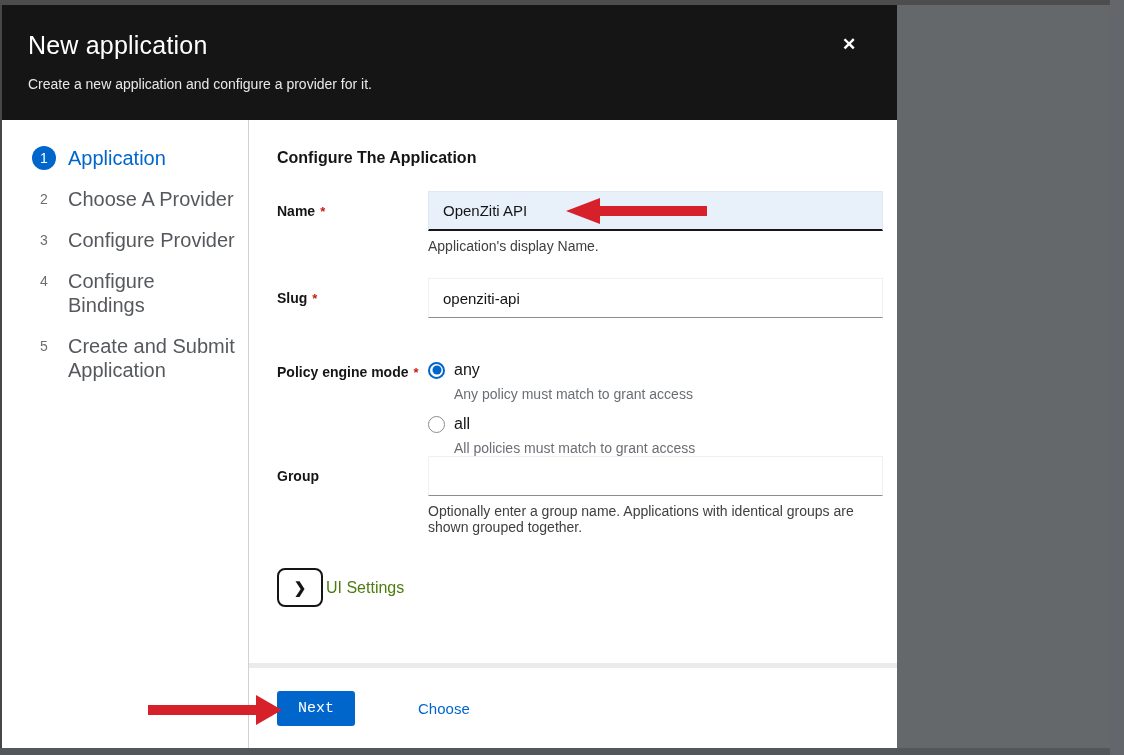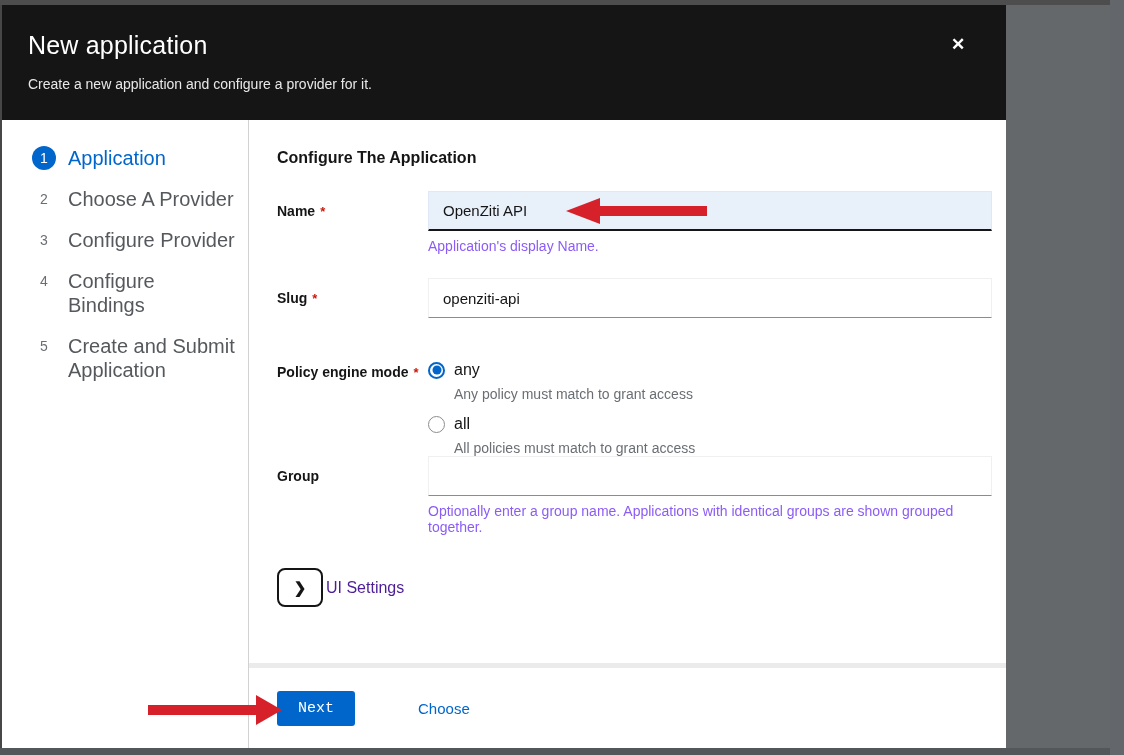--- a/index.html
+++ b/index.html
@@ -11,21 +11,21 @@
     overflow: hidden;
   }
   
   .frame-top    { position: absolute; left: 0; top: 0; width: 1124px; height: 5px; background: #4d4d4d; }
   .frame-left   { position: absolute; left: 0; top: 5px; width: 2px; height: 743px; background: #474747; }
   .frame-right  { position: absolute; left: 1110px; top: 0; width: 14px; height: 755px; background: #63666a; }
   .frame-bottom { position: absolute; left: 0; top: 748px; width: 1110px; height: 7px; background: #54575a; }
 
   
   .modal {
-    position: absolute; left: 2px; top: 5px; width: 1004px; height: 743px;
+    position: absolute; left: 2px; top: 5px; width: 895px; height: 743px;
     background: #ffffff; display: flex; flex-direction: column;
   }
   .modal-header {
     height: 115px; background: #151515; color: #fff;
     padding: 24px 26px 0 26px; position: relative; flex: 0 0 auto;
   }
   .modal-title { font-size: 25px; font-weight: 500; letter-spacing: .2px; margin-top: 2px; }
   .modal-subtitle { font-size: 14px; color: #e8e8e8; margin-top: 16px; }
   .close-btn {
     position: absolute; top: 28px; right: 36px; width: 24px; height: 24px;
@@ -63,21 +63,21 @@
   .req { color: #c9190b; margin-left: 5px; font-size: 13px; }
   .text-input {
     width: 100%; height: 40px; font-size: 15px; color: #151515; padding: 0 14px;
     font-family: "Liberation Sans", sans-serif;
     background: #ffffff; border: 1px solid #f0f0f0; border-bottom: 1px solid #8a8d90;
     border-radius: 0; outline: none;
   }
   .text-input.highlighted {
     background: #e8f0fa; border: 1px solid #dfe8f3; border-bottom: 2px solid #151515;
   }
-  .helper { font-size: 14px; color: #8b5cf6; margin-top: 7px; }
+  .helper { font-size: 14px; color: #404040; margin-top: 7px; }
 
   
   .radio-group { padding-top: 9px; }
   .radio-option + .radio-option { margin-top: 13px; }
   .radio-line { display: flex; align-items: center; cursor: pointer; }
   .radio-dot {
     width: 17px; height: 17px; border-radius: 50%; flex: 0 0 auto;
     border: 1px solid #8a8d90; background: #fff; position: relative;
   }
   .radio-dot.checked { border: 2px solid #0066cc; }
@@ -88,21 +88,21 @@
   .radio-label { font-size: 16px; color: #151515; margin-left: 9px; }
   .radio-helper { font-size: 14px; color: #6a6e73; margin-left: 26px; margin-top: 7px; }
 
   
   .expand-section { margin-top: 33px; display: flex; align-items: center; }
   .expand-btn {
     width: 46px; height: 39px; border: 2px solid #151515; border-radius: 8px;
     background: #fff; cursor: pointer; font-size: 15px; font-weight: 700; color: #151515;
     display: flex; align-items: center; justify-content: center; padding: 0;
   }
-  .expand-label { font-size: 16px; color: #4c1d95; margin-left: 3px; }
+  .expand-label { font-size: 16px; color: #4d7c0f; margin-left: 3px; }
 
   
   .footer-divider { height: 5px; background: #ebebeb; flex: 0 0 auto; }
   .modal-footer { height: 80px; flex: 0 0 auto; display: flex; align-items: center; padding-left: 28px; background: #fff; }
   .next-btn {
     background: #0066cc; color: #ffffff; border: 0; border-radius: 3px;
     font-size: 15px; padding: 9px 21px; cursor: pointer;
     font-family: Liberation Mono, monospace;
   }
   .cancel-link {

